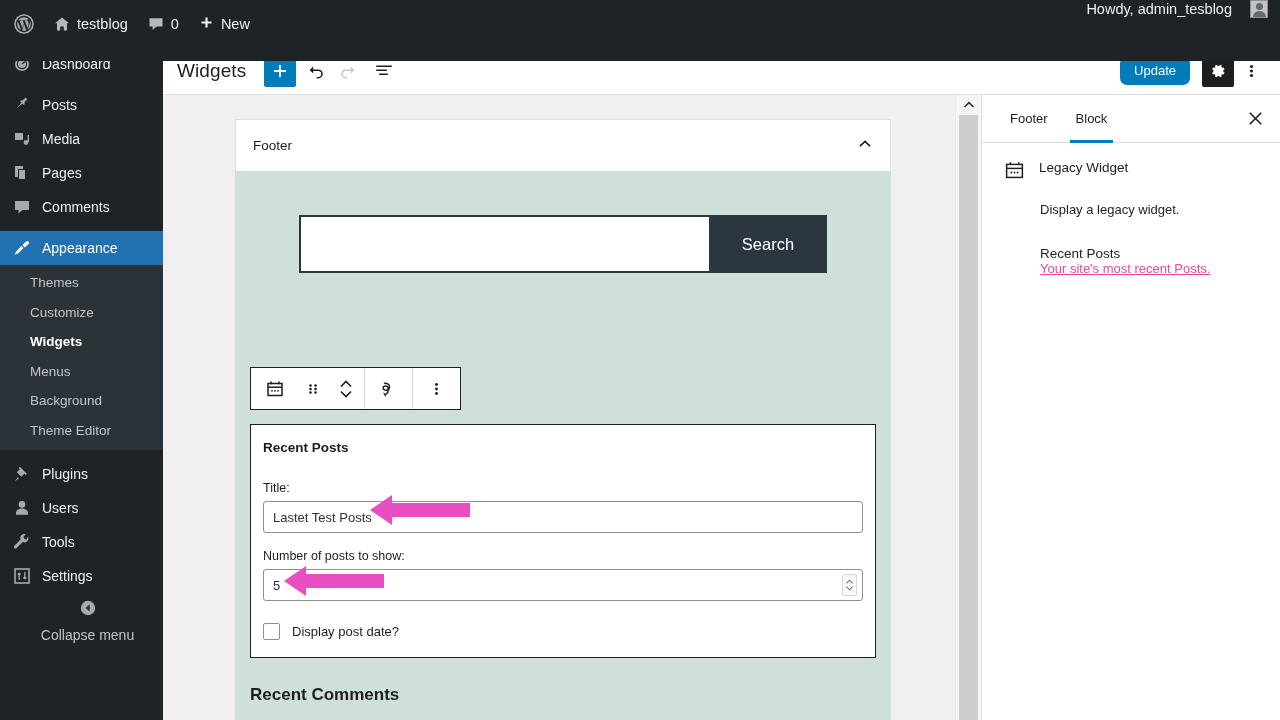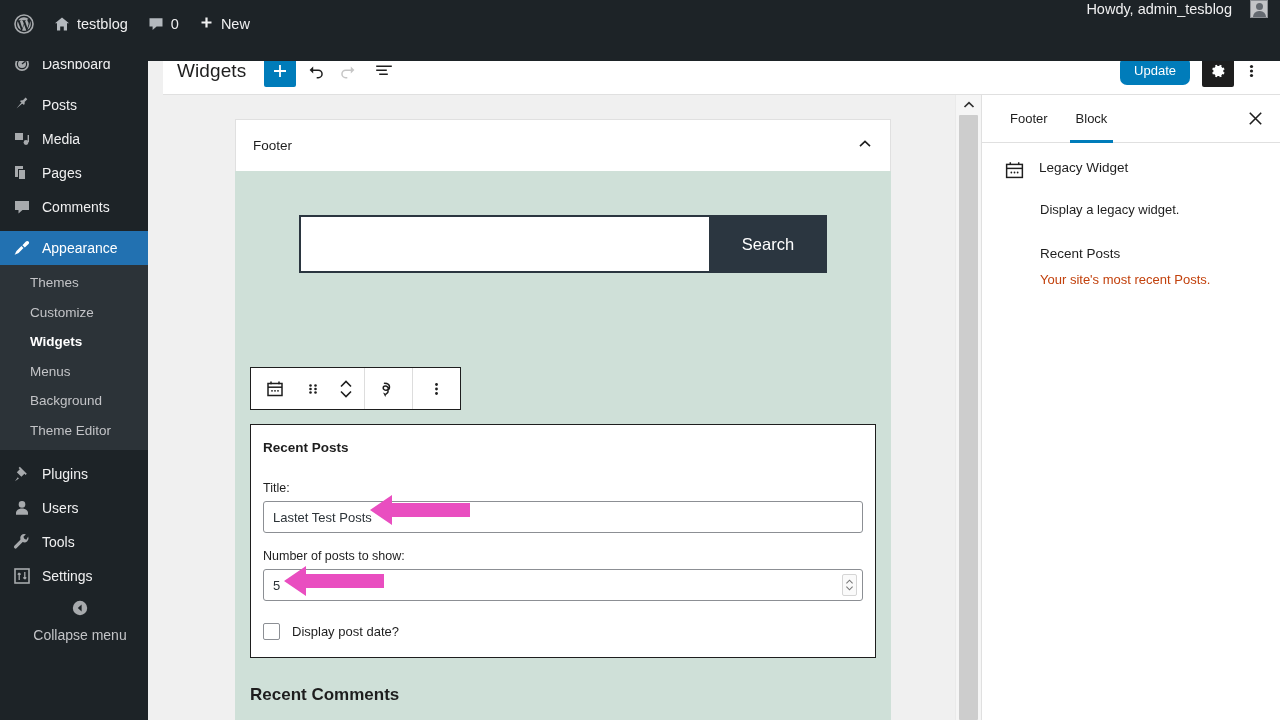--- a/index.html
+++ b/index.html
@@ -38,21 +38,21 @@
     width: 7px; height: 7px; border-radius: 50%; background: #646970;
   }
   .avatar::after {
     content: ""; position: absolute; left: 2px; top: 10px;
     width: 13px; height: 9px; border-radius: 6px 6px 0 0; background: #646970;
   }
 
   
   #adminmenu {
     position: absolute; top: 47px; left: 0;
-    width: 148px; height: 673px;
+    width: 163px; height: 673px;
     background: #1d2327;
     color: #f0f0f1;
     font-size: 14px;
     overflow: hidden;
   }
   .menu-top {
     display: flex; align-items: center; gap: 10px;
     height: 34px; padding-left: 12px;
     color: #f0f0f1; position: relative;
   }
@@ -256,21 +256,21 @@
     display: flex; align-items: center; justify-content: center;
     color: #1e1e1e; font-size: 17px;
   }
   #sb-body { padding: 16px 20px 0 22px; }
   #sb-row1 { display: flex; align-items: flex-start; gap: 14px; }
   #sb-icon { margin-top: 1px; color: #1e1e1e; }
   #sb-blockname { font-size: 13.5px; color: #1e1e1e; line-height: 1.4; }
   #sb-blockdesc { font-size: 13px; color: #1e1e1e; margin: 16px 0 0 36px; line-height: 1.45; }
   #sb-sec2 { margin: 26px 0 0 36px; }
   #sb-sec2-title { font-size: 13.5px; color: #1e1e1e; }
-  #sb-sec2-desc { font-size: 13px; color: #c2410c; margin-top: 11px; }
+  #sb-sec2-desc { font-size: 13px; color: #ec4899; margin-top: 0; text-decoration: underline; }
 </style>
 </head>
 <body>
 
 <div id="adminbar">
   <div class="ab-item">
     <span class="ab-icon">
       <svg width="20" height="20" viewBox="0 0 20 20">
           <circle cx="10" cy="10" r="9" fill="none" stroke="#a7aaad" stroke-width="1.6"></circle>
           <path d="M3.2 10c0 2.7 1.6 5 3.9 6.1L3.8 7.3A6.7 6.7 0 0 0 3.2 10zm11.4-.35c0-.85-.3-1.43-.56-1.88-.35-.56-.68-1.03-.68-1.59 0-.62.47-1.2 1.14-1.2h.09A6.76 6.76 0 0 0 10 3.2a6.78 6.78 0 0 0-5.67 3.05h.43c.71 0 1.82-.09 1.82-.09.37-.2.41.52.04.56 0 0-.37.05-.78.07l2.47 7.36 1.49-4.46-1.06-2.9c-.37-.02-.71-.07-.71-.07-.37-.02-.33-.58.04-.56 0 0 1.13.09 1.8.09.71 0 1.82-.09 1.82-.09.37-.2.41.52.04.56 0 0-.37.05-.78.07l2.45 7.3.68-2.26c.3-.94.52-1.62.52-2.2zm-4.48.94l-2.04 5.92c.61.18 1.25.28 1.92.28.79 0 1.55-.14 2.26-.39l-.05-.1-2.09-5.71zm5.86-3.86c.3.22.04.69.04 1.07 0 .66-.12 1.4-.49 2.33l-1.98 5.72A6.77 6.77 0 0 0 16.8 10c0-1.2-.31-2.33-.84-3.31z" fill="#a7aaad"></path>

